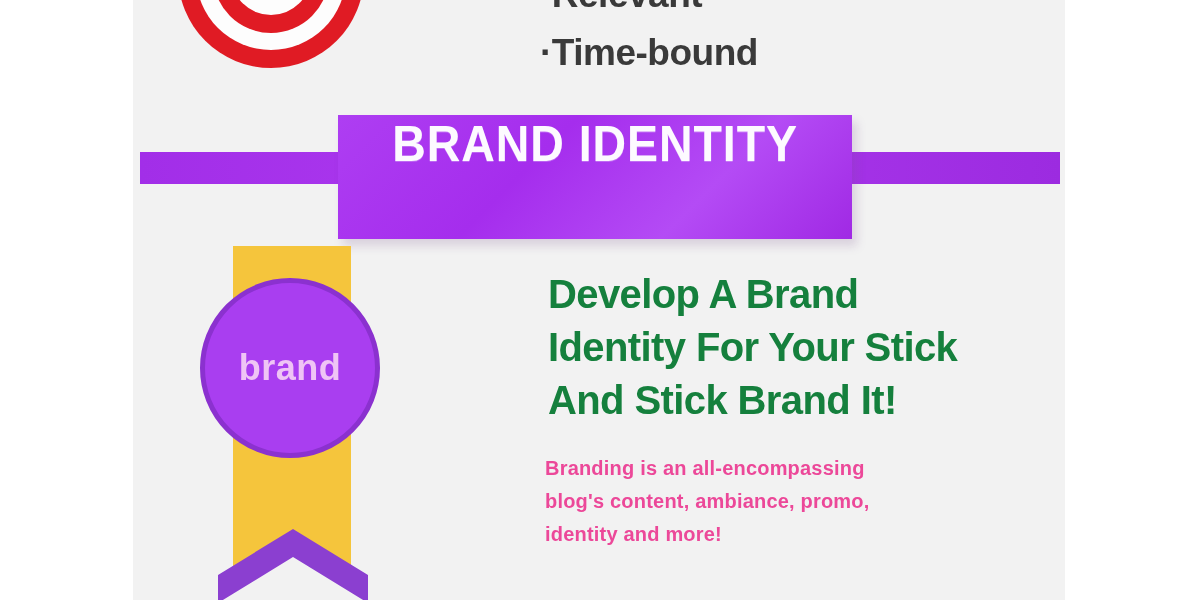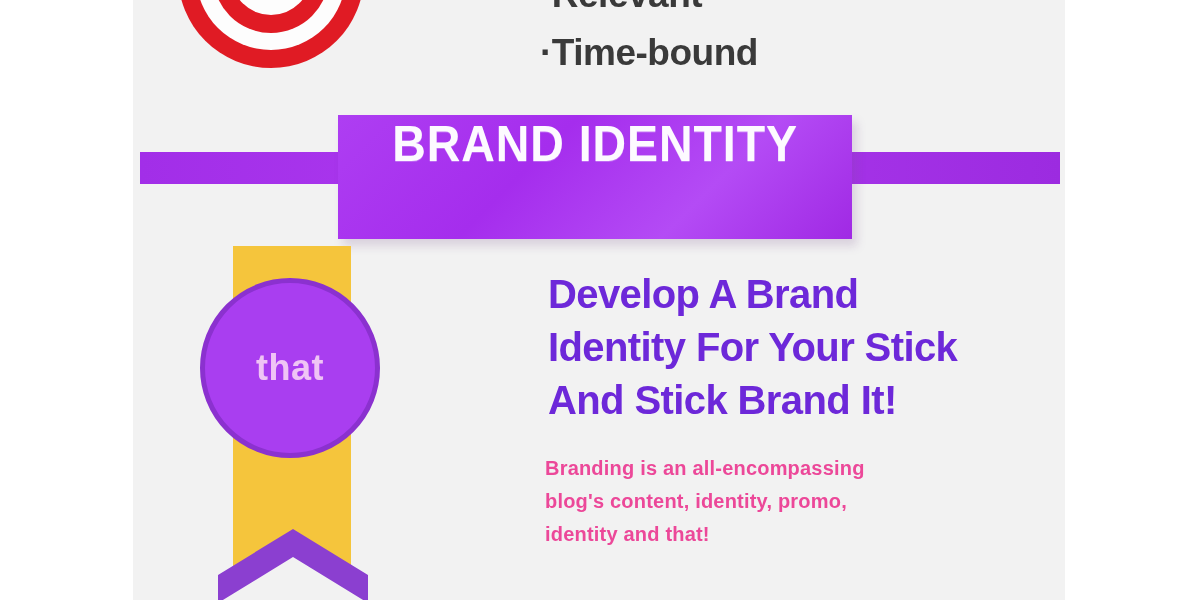--- a/index.html
+++ b/index.html
@@ -86,21 +86,21 @@
     display:flex; align-items:center; justify-content:center;
   }
   .badge-text {
     color:#efc4f5;
     font-size:36px; font-weight:600; letter-spacing:0.5px;
   }
 
   
   .headline {
     position:absolute; left:548px; top:268px; width:500px;
-    color:#6d28d9;
+    color:#15803d;
     font-size:40px; font-weight:700; line-height:53px;
     letter-spacing:-0.6px;
   }
   .headline .hl-line { display:block; white-space:nowrap; }
 
   .body-copy {
     position:absolute; left:545px; top:452px; width:430px;
     color:#ec4899;
     font-size:20px; font-weight:600; line-height:33px;
     letter-spacing:0.2px;
@@ -131,29 +131,29 @@
 
   <div class="banner">
     <span class="banner-title">BRAND IDENTITY</span>
   </div>
 
   <div class="badge-wrap">
     <div class="ribbon-top"></div>
     <div class="ribbon-tail"></div>
     <div class="ribbon-chevron"></div>
     <div class="badge-circle">
-      <span class="badge-text">that</span>
+      <span class="badge-text">brand</span>
     </div>
   </div>
 
   <h2 class="headline">
     <span class="hl-line">Develop A Brand</span>
     <span class="hl-line">Identity For Your Stick</span>
     <span class="hl-line">And Stick Brand It!</span>
   </h2>
 
   <p class="body-copy">
     <span class="bc-line">Branding is an all-encompassing</span>
-    <span class="bc-line">blog's content, identity, promo,</span>
-    <span class="bc-line">identity and that!</span>
+    <span class="bc-line">blog's content, ambiance, promo,</span>
+    <span class="bc-line">identity and more!</span>
   </p>
 
 </div>
 
 </body></html>

